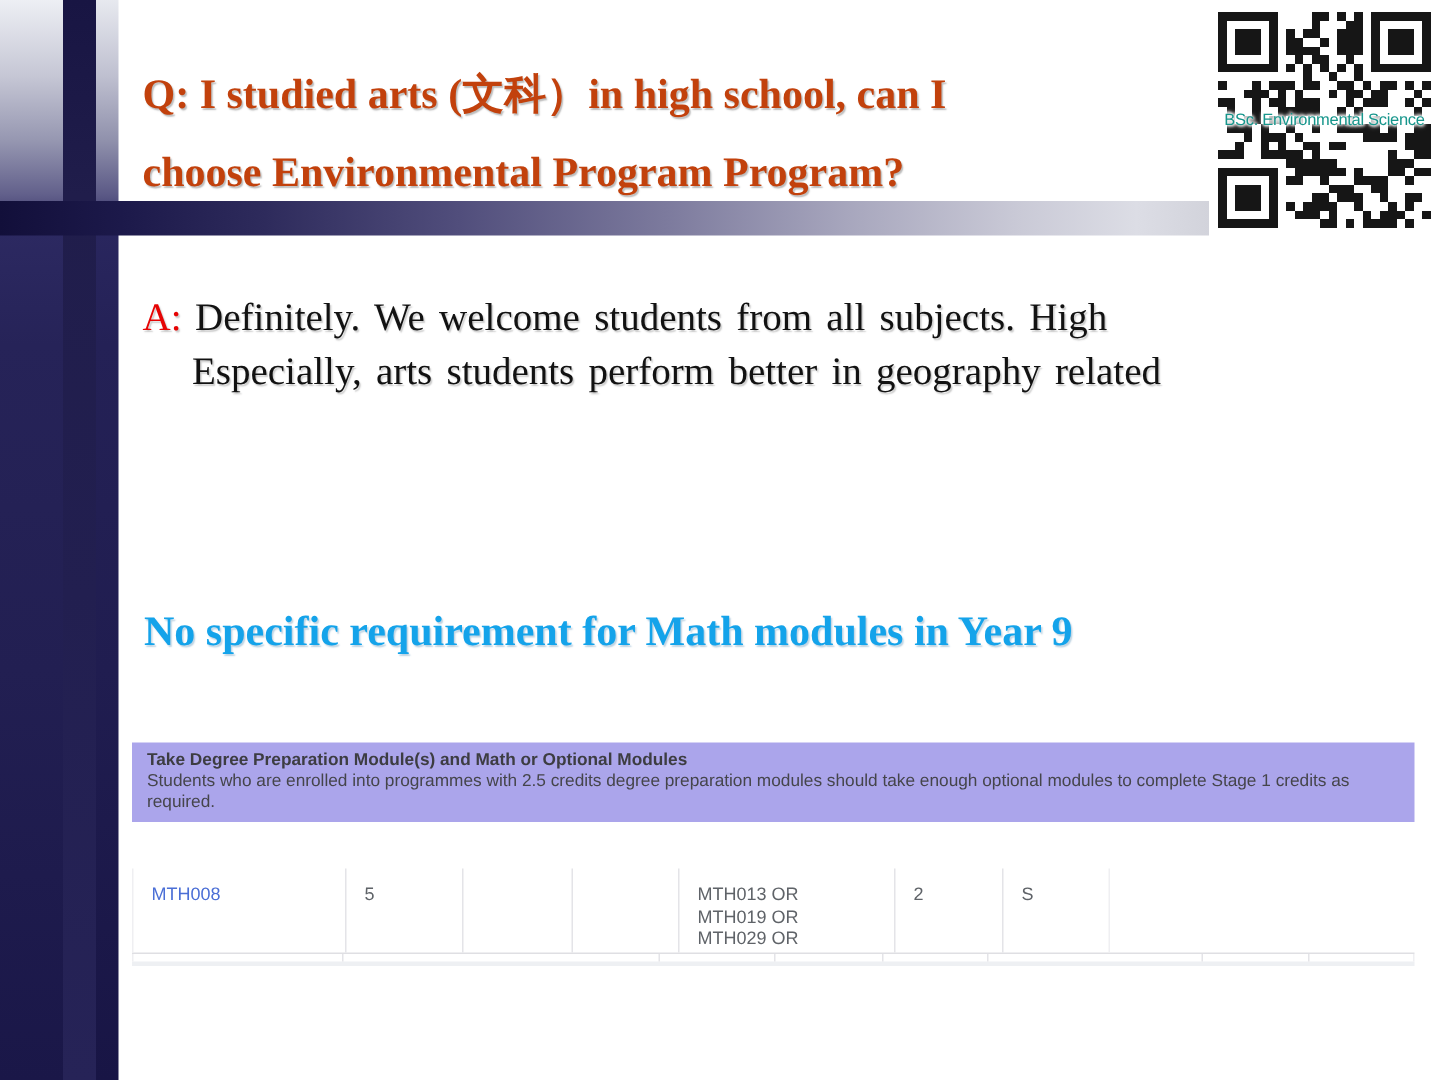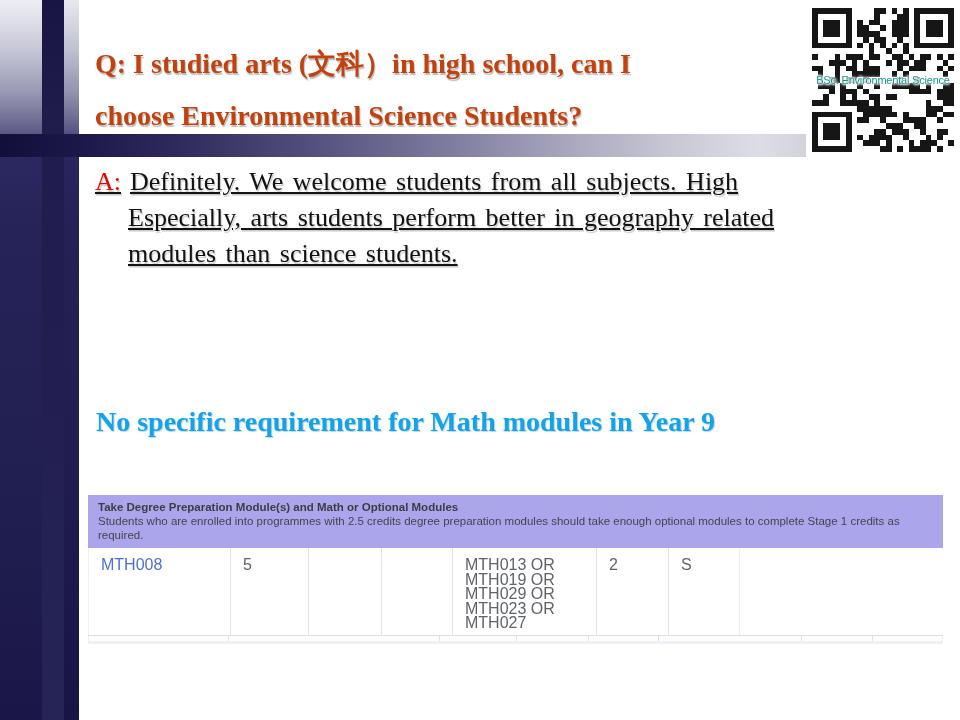--- a/index.html
+++ b/index.html
@@ -39,24 +39,23 @@
   }
   
   .q-title{
     position:absolute;left:95px;top:38px;width:730px;
     color:#c2410c;font-weight:bold;font-size:28px;line-height:52px;
     text-shadow:1px 1.5px 1px rgba(60,60,60,0.35);
   }
   .q-title .tline{display:block;white-space:nowrap;}
   
   .answer{
-    position:absolute;left:95px;top:164px;width:815px;
+    position:absolute;left:95px;top:194px;width:815px;
     font-size:26px;line-height:36px;color:#121212;word-spacing:3px;
     text-shadow:1px 1.5px 1px rgba(80,80,80,0.30);
-    text-decoration:underline;
   }
   .answer .aline{display:block;white-space:nowrap;}
   .answer .indent{padding-left:33px;}
   .a-prefix{color:#e60404;margin-right:9px;}
   
   .math-note{
     position:absolute;left:96px;top:404px;width:800px;
     color:#14a3ea;font-weight:bold;font-size:28px;line-height:36px;white-space:nowrap;
     text-shadow:1px 1px 1px rgba(40,110,160,0.30);
   }
@@ -68,22 +67,22 @@
   .tbl-header{
     background:#aba5eb;padding:5px 10px 6px 10px;
     font-size:11.5px;line-height:14px;color:#3d3d42;
   }
   .tbl-header .t1{font-weight:bold;display:block;}
   .tbl-header .t2{display:block;color:#45454b;}
   .tbl-body{display:flex;height:87px;border-bottom:1px solid #dfdfe3;}
   .tbl-foot{display:flex;height:5px;border-bottom:3px solid #eef0f3;}
   .cell{
     box-sizing:border-box;padding:10px 8px 0 12px;
-    font-size:16px;line-height:14.5px;color:#5f6368;
-    border-left:1px solid #e4e4e8;overflow:hidden;
+    font-size:12px;line-height:14.5px;color:#5f6368;
+    border-left:1px solid #e4e4e8;overflow:hidden;margin-top:31px;
   }
   .cell:first-child{border-left:1px solid #efeff2;}
   .tbl-body .last, .tbl-foot .last{border-right:1px solid #efeff2;}
   .fcell{box-sizing:border-box;border-left:1px solid #e4e4e8;}
   .fcell:first-child{border-left:1px solid #efeff2;}
   .c0{width:142px;} .c1{width:213px;} .c2{width:78px;} .c3{width:73px;}
   .c4{width:71px;} .c5{width:144px;} .c6{width:72px;} .c7{width:72px;}
   .code-link{color:#4b6fd6;text-decoration:none;cursor:pointer;}
   .name-wrap{display:block;max-width:180px;}
   .prewrap{white-space:pre-line;}
@@ -92,21 +91,21 @@
 <body>
 
 <div class="slide">
 
   <div class="side-a"></div>
   <div class="side-b"></div>
   <div class="side-c"></div>
 
   <div class="q-title">
     <span class="tline">Q: I studied arts (文科）in high school, can I</span>
-    <span class="tline">choose Environmental Science Students?</span>
+    <span class="tline">choose Environmental Program Program?</span>
   </div>
 
   <div class="hbar"></div>
 
   <div class="qr">
     <svg id="qr-svg" width="142" height="144" viewBox="0 0 25 25" preserveAspectRatio="none" shape-rendering="crispEdges">
         <rect x="0" y="0" width="25" height="25" fill="#ffffff"></rect>
         <rect x="11" y="0" width="1" height="1" fill="#161616"></rect>
         <rect x="12" y="0" width="1" height="1" fill="#161616"></rect>
         <rect x="14" y="0" width="1" height="1" fill="#161616"></rect>
@@ -325,21 +324,20 @@
         <rect x="0" y="18" width="7" height="7" fill="#161616"></rect>
         <rect x="1" y="19" width="5" height="5" fill="#ffffff"></rect>
         <rect x="2" y="20" width="3" height="3" fill="#161616"></rect>
       </svg>
     <div class="qr-label">BSc. Environmental Science</div>
   </div>
 
   <div class="answer">
     <span class="aline"><span class="a-prefix">A:</span><span>Definitely. We welcome students from all subjects. High</span></span>
     <span class="aline indent">Especially, arts students perform better in geography related</span>
-    <span class="aline indent">modules than science students.</span>
   </div>
 
   <div class="math-note">No specific requirement for Math modules in Year 9</div>
 
   <div class="module-table">
     <div class="tbl-header">
       <span class="t1">Take Degree Preparation Module(s) and Math or Optional Modules</span>
       <span class="t2">Students who are enrolled into programmes with 2.5 credits degree preparation modules should take enough optional modules to complete Stage 1 credits as required.</span>
     </div>
     <div class="tbl-body">

